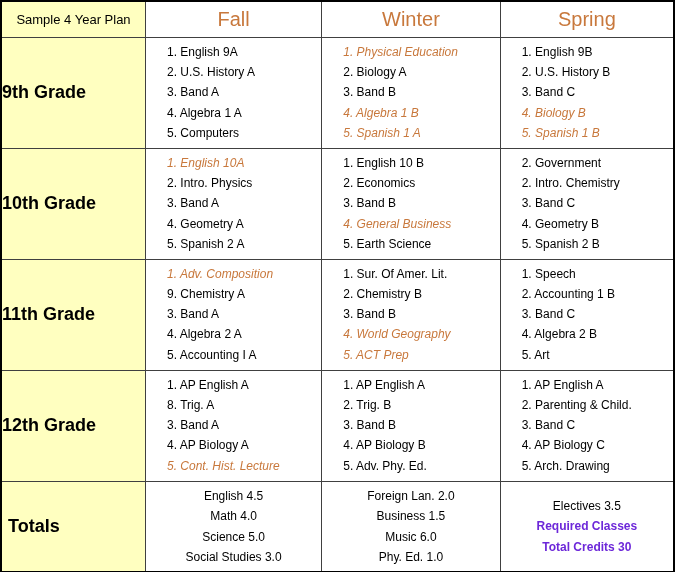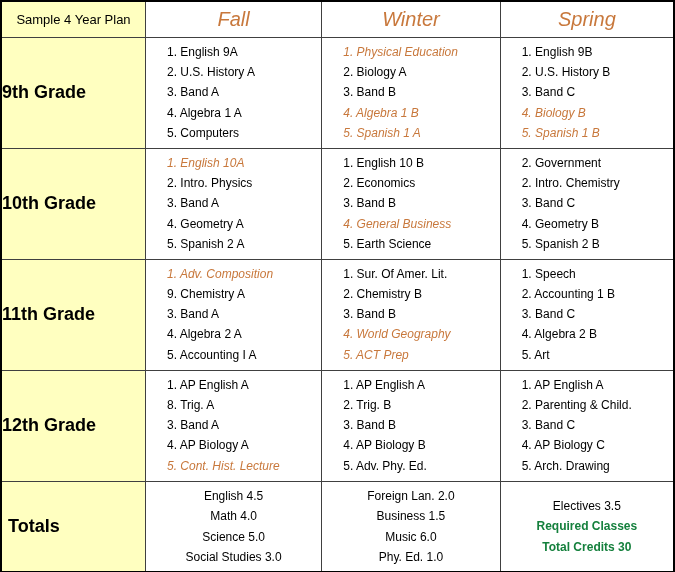--- a/index.html
+++ b/index.html
@@ -15,21 +15,20 @@
       border: 2px solid #000;
     }
     th, td {
       border: 1px solid #404040;
       vertical-align: top;
       padding: 4px 5px;
     }
     .header-cell {
       text-align: center;
       font-size: 20px;
-      font-style: italic;
       color: #c8783c;
       background: #fff;
       font-weight: normal;
       padding: 6px;
     }
     .corner-cell {
       text-align: center;
       font-size: 13px;
       background: #ffffc0;
       font-weight: normal;
@@ -67,21 +66,21 @@
       line-height: 1.7;
     }
     .totals-cell .t-line { display: block; color: #000; }
     .electives-cell {
       background: #fff;
       text-align: center;
       vertical-align: middle;
       line-height: 1.7;
     }
     .electives-cell .el-normal { display: block; color: #000; }
-    .electives-cell .el-orange { display: block; color: #15803d; font-weight: bold; }
+    .electives-cell .el-orange { display: block; color: #6d28d9; font-weight: bold; }
   </style>
 </head>
 <body>
 
 <table>
   <thead>
     <tr>
       <th class="corner-cell">Sample 4 Year Plan</th>
       <th class="header-cell">Fall</th>
       <th class="header-cell">Winter</th>

